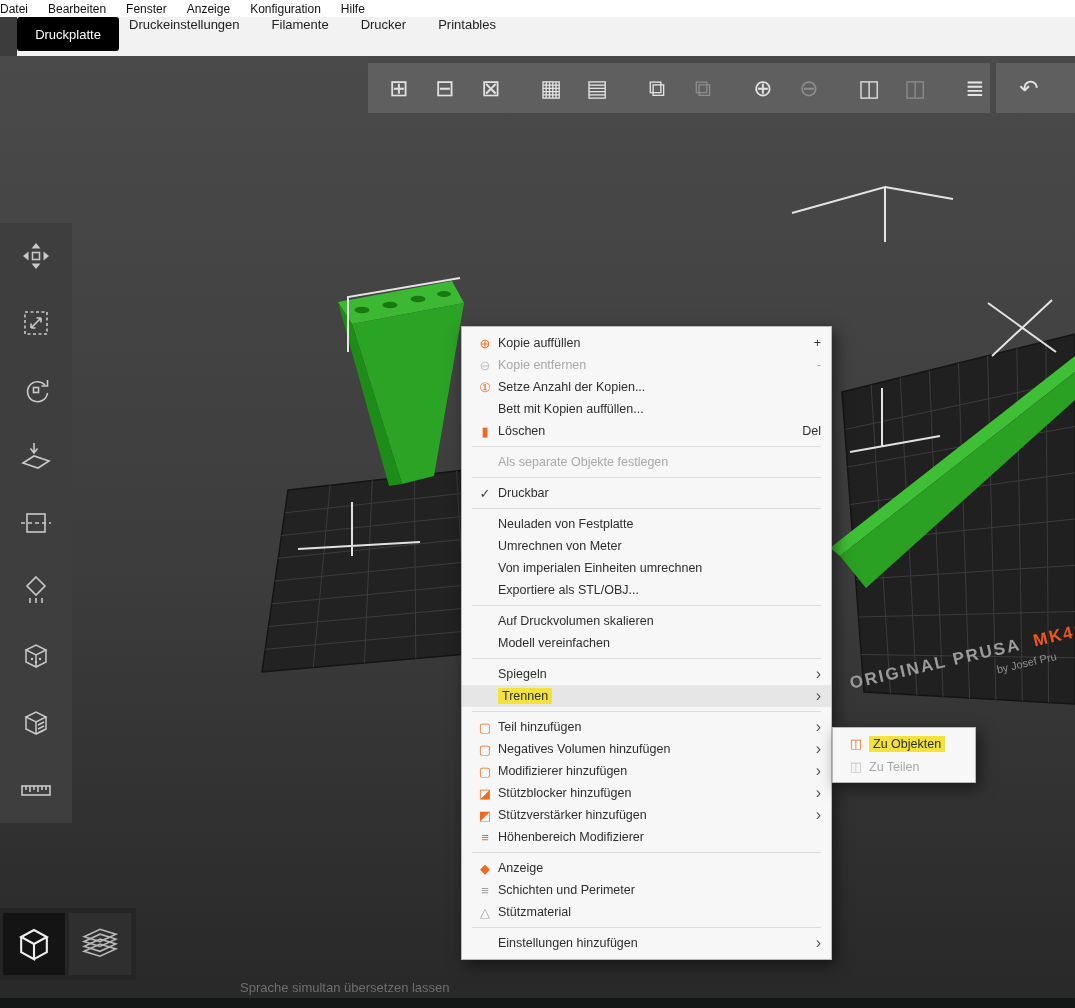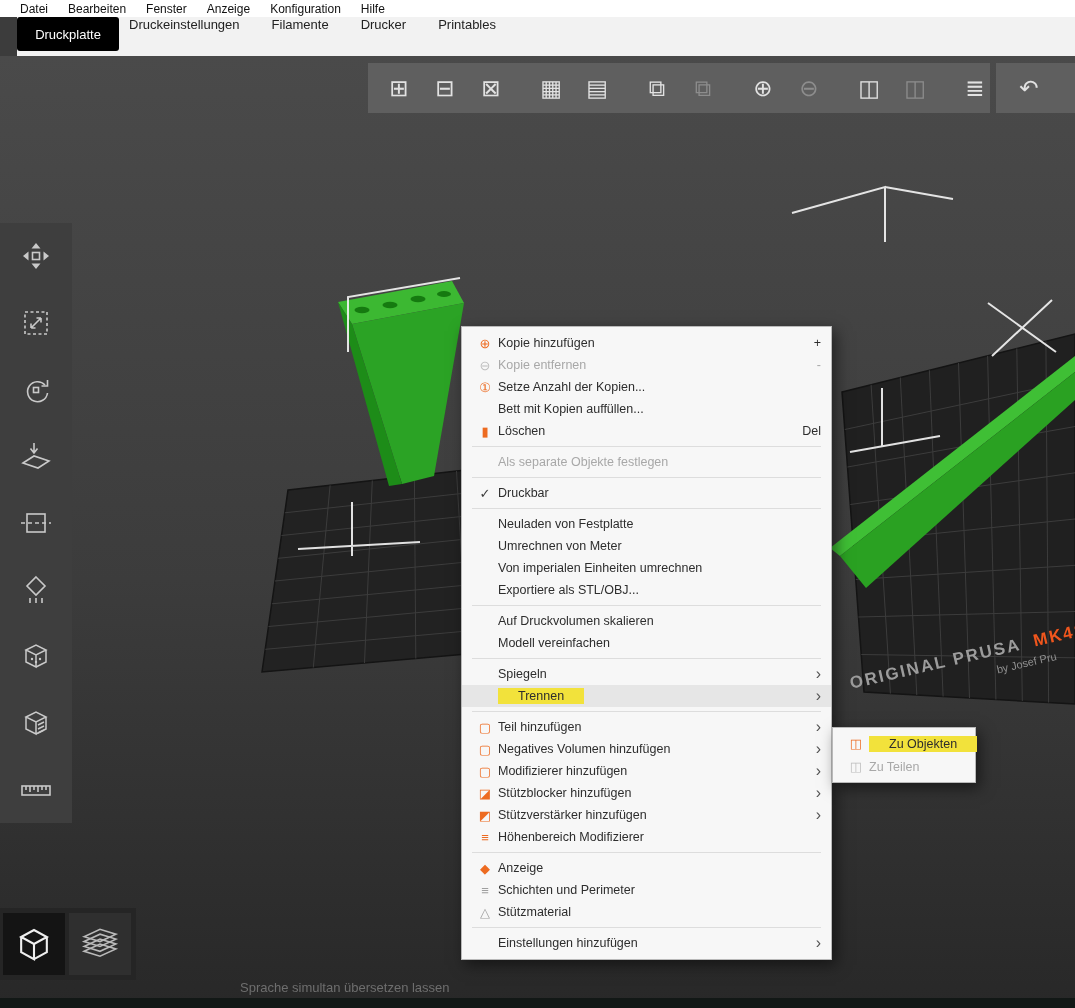--- a/index.html
+++ b/index.html
@@ -1,21 +1,21 @@
 <!DOCTYPE html>
 <html><head>
 <meta charset="utf-8">
 <style>
   html,body{margin:0;padding:0}
   body{width:1075px;height:1008px;overflow:hidden;position:relative;
        background:#3c3c3c;font-family:"Liberation Sans",sans-serif;}
 
   
   .menubar{position:absolute;top:0;left:0;width:1075px;height:17px;background:#ffffff;
-           display:flex;align-items:center;gap:20px;padding-left:20px;box-sizing:border-box;z-index:40}
+           display:flex;align-items:center;gap:20px;padding-left:0;box-sizing:border-box;z-index:40}
   .menubar span{font-size:12px;color:#111;white-space:nowrap}
 
   
   .tabbar{position:absolute;top:17px;left:17px;width:1075px;height:39px;background:#f2f2f2;
           display:flex;z-index:40}
   .tab-active{width:102px;height:34px;background:#000;color:#fff;border-radius:3px;
               display:flex;align-items:center;justify-content:center;font-size:13px}
   .tab-label{font-size:13px;color:#222;margin-left:32px;margin-bottom:10px;white-space:nowrap}
   .tab-label.first{margin-left:10px}
 
@@ -60,21 +60,21 @@
   .mi-icon.gray{color:#9f9f9f}
   .mi-icon.dark{color:#3a3a3a}
   .mi-label{font-size:12.5px;color:#2d2d2d;white-space:nowrap}
   .menu-row.disabled .mi-label{color:#a8a8a8}
   .menu-row.disabled .mi-icon{color:#bdbdbd}
   .mi-right{margin-left:auto;font-size:12.5px;color:#2d2d2d}
   .menu-row.disabled .mi-right{color:#a8a8a8}
   .mi-arrow{margin-left:auto;font-size:16px;color:#555;line-height:1}
   .menu-sep{height:1px;background:#dddddd;margin:4px 10px}
   .menu-row.hover{background:#e6e6e6}
-  .hl{background:#f2e23b;padding:1px 20px}
+  .hl{background:#f2e23b;padding:1px 4px}
 
   
   .submenu{position:absolute;left:832px;top:727px;width:144px;background:#f7f7f7;
            border:1px solid #b9b9b9;box-shadow:4px 5px 14px rgba(0,0,0,.5);
            padding:4px 0;box-sizing:border-box;z-index:60}
   .submenu .menu-row{height:23px}
 </style>
 </head>
 <body>
 
@@ -253,21 +253,21 @@
   </div>
 </div>
 
 <div class="notification">Sprache simultan übersetzen lassen</div>
 <div class="bottom-strip"></div>
 
 <div class="context-menu">
 
   <div class="menu-row">
     <span class="mi-icon">⊕</span>
-    <span class="mi-label">Kopie hinzufügen</span>
+    <span class="mi-label">Kopie auffüllen</span>
     <span class="mi-right">+</span>
   </div>
   <div class="menu-row disabled">
     <span class="mi-icon">⊖</span>
     <span class="mi-label">Kopie entfernen</span>
     <span class="mi-right">-</span>
   </div>
   <div class="menu-row">
     <span class="mi-icon">①</span>
     <span class="mi-label">Setze Anzahl der Kopien...</span>

